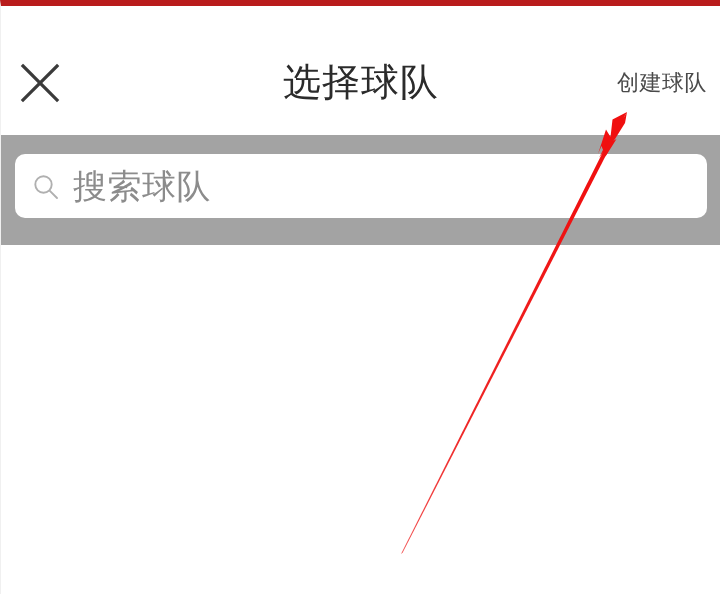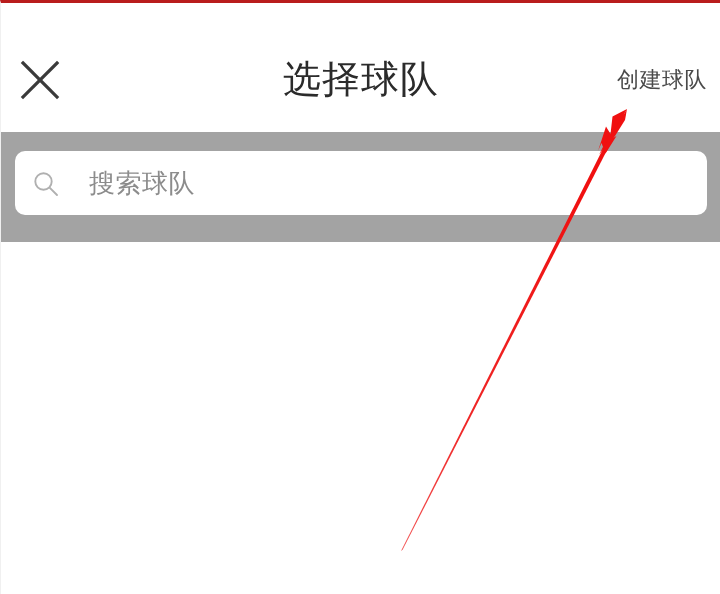--- a/index.html
+++ b/index.html
@@ -8,21 +8,21 @@
     background: #ffffff;
   }
   #screen {
     position: relative;
     width: 720px;
     height: 594px;
     background: #ffffff;
     overflow: hidden;
     font-family: "Liberation Sans", "DejaVu Sans", sans-serif;
     border-left: 1px solid #f0f0f0;
-    border-top: 3px solid #b91c1c;
+    border-top: 6px solid #b91c1c;
     box-sizing: border-box;
   }
 
   
   #header {
     position: absolute;
     left: 0;
     top: 0;
     width: 720px;
     height: 129px;
@@ -98,26 +98,25 @@
     height: 26px;
   }
   #search-icon svg { display: block; }
 
   #search-placeholder {
     position: absolute;
     left: 58px;
     top: 0;
     height: 80px;
     line-height: 64px;
-    font-size: 26px;
+    font-size: 34px;
     color: #8c8c8c;
     white-space: nowrap;
     letter-spacing: 0.5px;
     user-select: none;
-    margin-left: 16px;
   }
 
   
   #body-area {
     position: absolute;
     left: 0;
     top: 239px;
     width: 720px;
     height: 355px;
     background: #ffffff;

